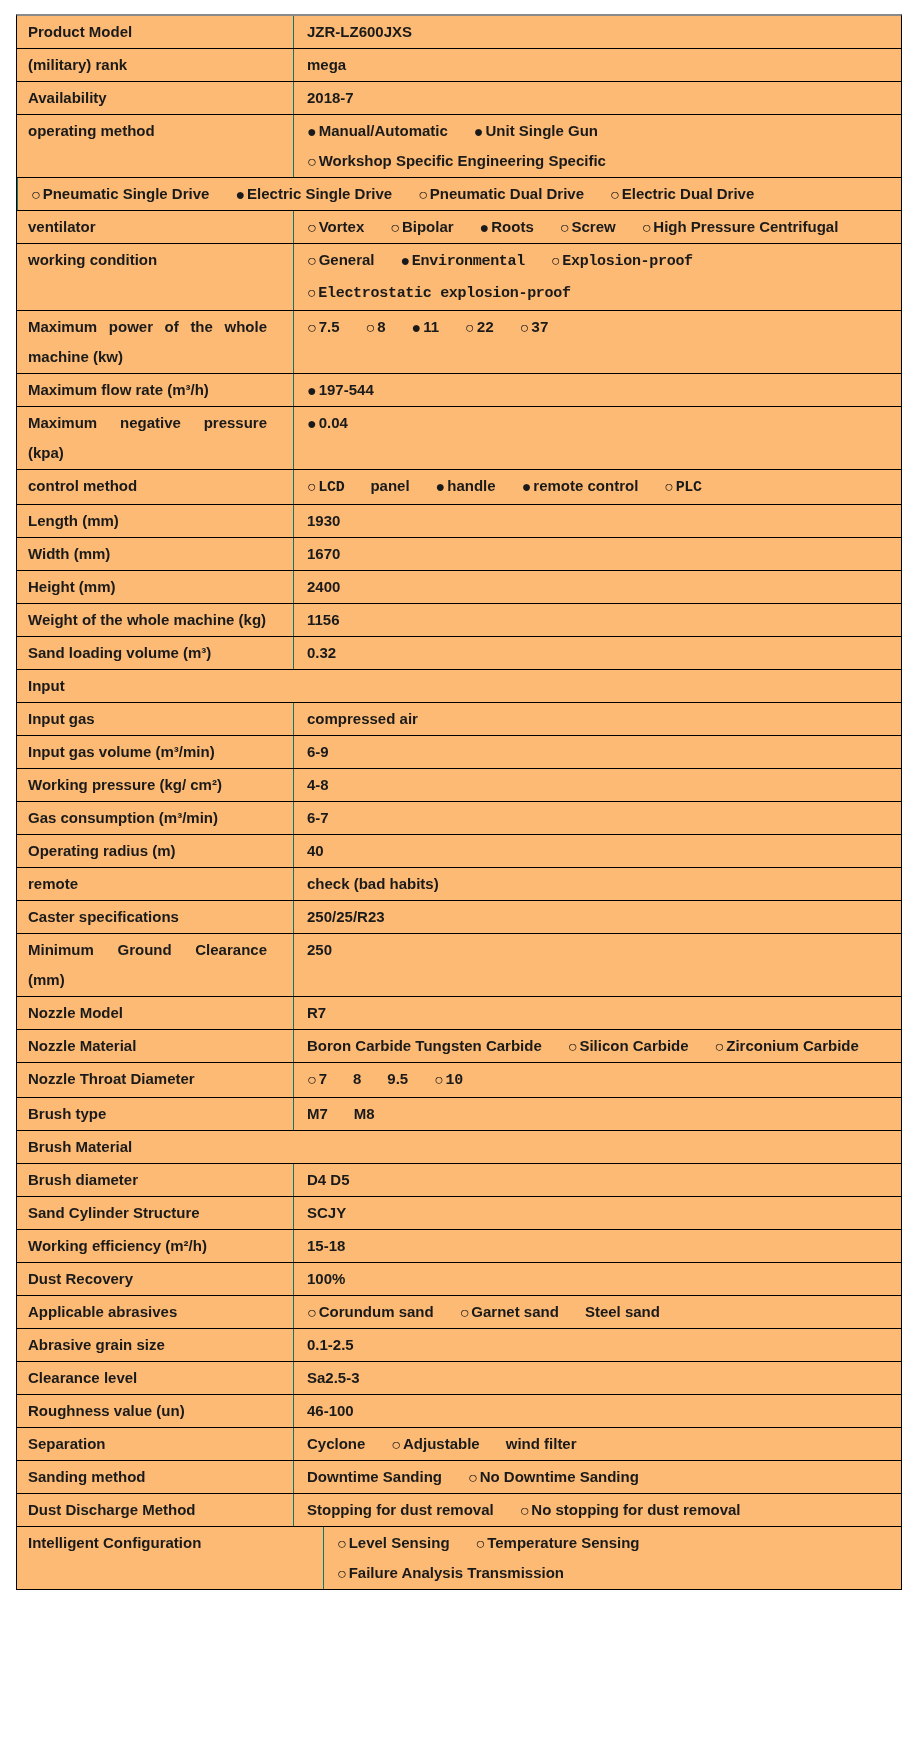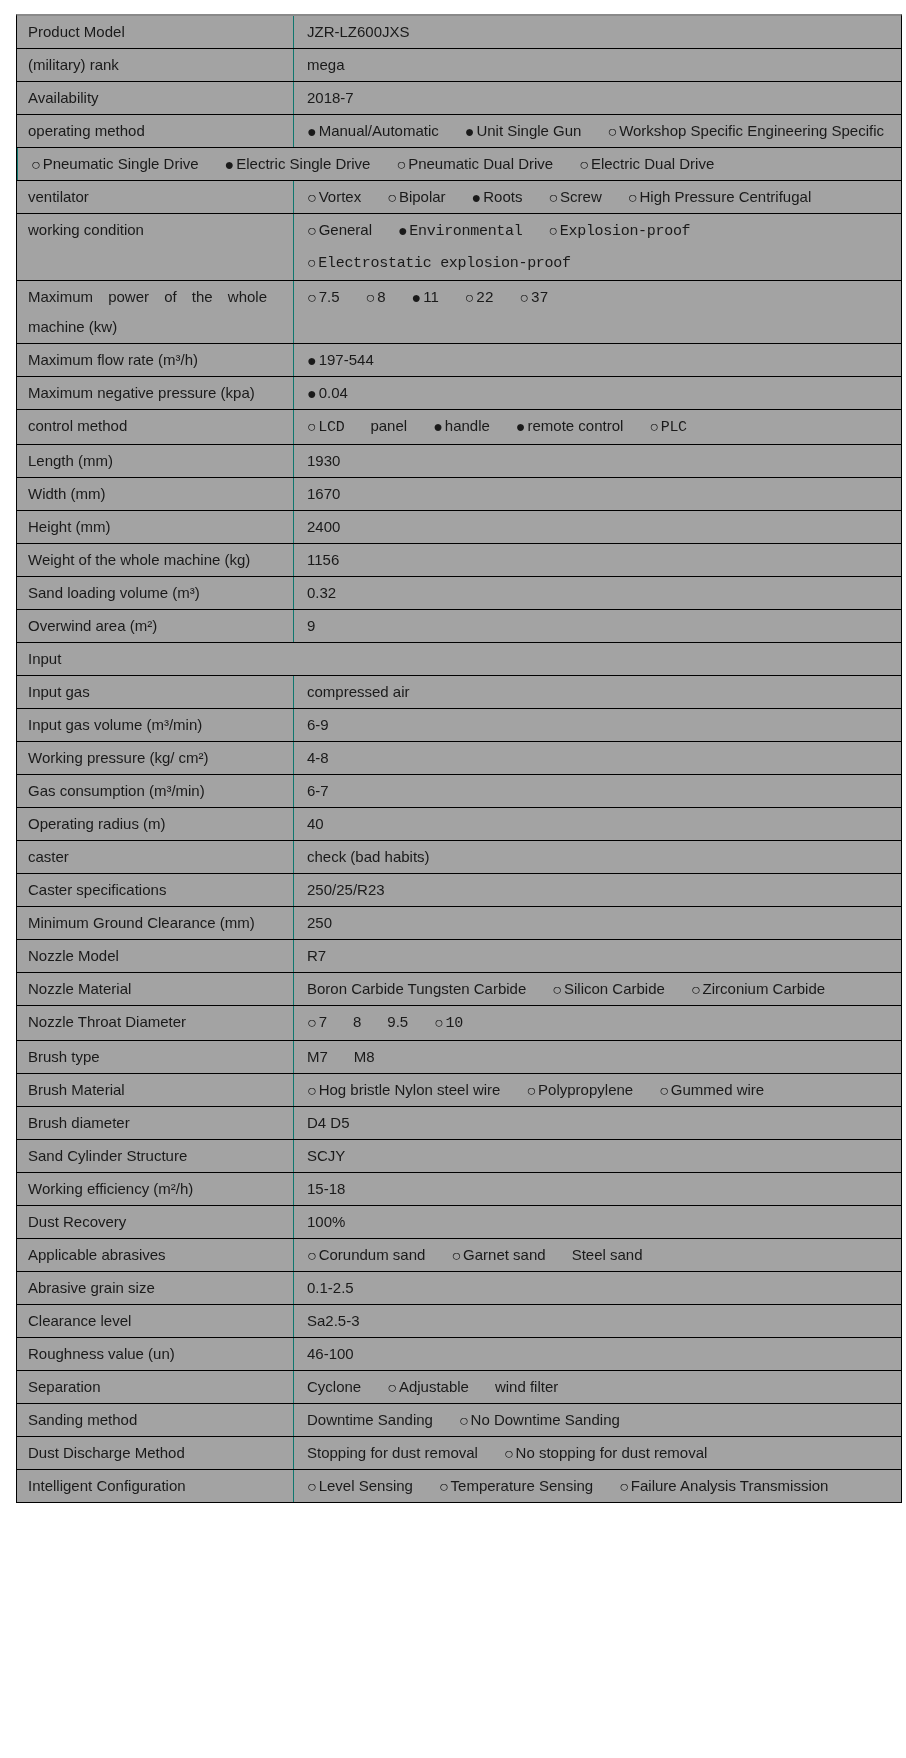--- a/index.html
+++ b/index.html
@@ -13,29 +13,30 @@
   .page {
     width: 906px;
     min-height: 1758px;
     background: #ffffff;
     padding: 14px 0 10px 16px;
   }
   .spec-table {
     width: 886px;
     border: 1px solid #000;
     border-top: 2px solid #8a8a8a;
-    background: #a3a3a3;
+    background: #fdba74;
+    font-weight: bold;
   }
   .row {
     display: flex;
     border-bottom: 1px solid #000;
     min-height: 32px;
     align-items: stretch;
   }
-  .row:last-child { border-bottom: none; }
+  .row:last-child { border-bottom: none; gap: 30px; }
   .cell {
     line-height: 30px;
     padding-top: 1px;
     padding-bottom: 1px;
   }
   .label {
     width: 276px;
     flex: 0 0 276px;
     padding-left: 11px;
     padding-right: 26px;
@@ -127,24 +128,20 @@
       </div>
       <div class="row">
         <div class="cell label">Weight of the whole machine (kg)</div>
         <div class="cell value"><span class="seg"><span>1156</span></span></div>
       </div>
       <div class="row">
         <div class="cell label">Sand loading volume (m³)</div>
         <div class="cell value"><span class="seg"><span>0.32</span></span></div>
       </div>
       <div class="row">
-        <div class="cell label">Overwind area (m²)</div>
-        <div class="cell value"><span class="seg"><span>9</span></span></div>
-      </div>
-      <div class="row">
         <div class="cell label">Input</div>
       </div>
       <div class="row">
         <div class="cell label">Input gas</div>
         <div class="cell value"><span class="seg"><span>compressed air</span></span></div>
       </div>
       <div class="row">
         <div class="cell label">Input gas volume (m³/min)</div>
         <div class="cell value"><span class="seg"><span>6-9</span></span></div>
       </div>
@@ -154,21 +151,21 @@
       </div>
       <div class="row">
         <div class="cell label">Gas consumption (m³/min)</div>
         <div class="cell value"><span class="seg"><span>6-7</span></span></div>
       </div>
       <div class="row">
         <div class="cell label">Operating radius (m)</div>
         <div class="cell value"><span class="seg"><span>40</span></span></div>
       </div>
       <div class="row">
-        <div class="cell label">caster</div>
+        <div class="cell label">remote</div>
         <div class="cell value"><span class="seg"><span>check (bad habits)</span></span></div>
       </div>
       <div class="row">
         <div class="cell label">Caster specifications</div>
         <div class="cell value"><span class="seg"><span>250/25/R23</span></span></div>
       </div>
       <div class="row">
         <div class="cell label">Minimum Ground Clearance (mm)</div>
         <div class="cell value"><span class="seg"><span>250</span></span></div>
       </div>
@@ -183,21 +180,20 @@
       <div class="row">
         <div class="cell label">Nozzle Throat Diameter</div>
         <div class="cell value"><span class="seg"><span class="radio">○</span><span>7</span></span><span class="seg"><span>8</span></span><span class="seg"><span>9.5</span></span><span class="seg mono"><span class="radio">○</span><span>10</span></span></div>
       </div>
       <div class="row">
         <div class="cell label">Brush type</div>
         <div class="cell value"><span class="seg"><span>M7</span></span><span class="seg"><span>M8</span></span></div>
       </div>
       <div class="row">
         <div class="cell label">Brush Material</div>
-        <div class="cell value"><span class="seg"><span class="radio">○</span><span>Hog bristle Nylon steel wire</span></span><span class="seg"><span class="radio">○</span><span>Polypropylene</span></span><span class="seg"><span class="radio">○</span><span>Gummed wire</span></span></div>
       </div>
       <div class="row">
         <div class="cell label">Brush diameter</div>
         <div class="cell value"><span class="seg"><span>D4 D5</span></span></div>
       </div>
       <div class="row">
         <div class="cell label">Sand Cylinder Structure</div>
         <div class="cell value"><span class="seg"><span>SCJY</span></span></div>
       </div>
       <div class="row">

